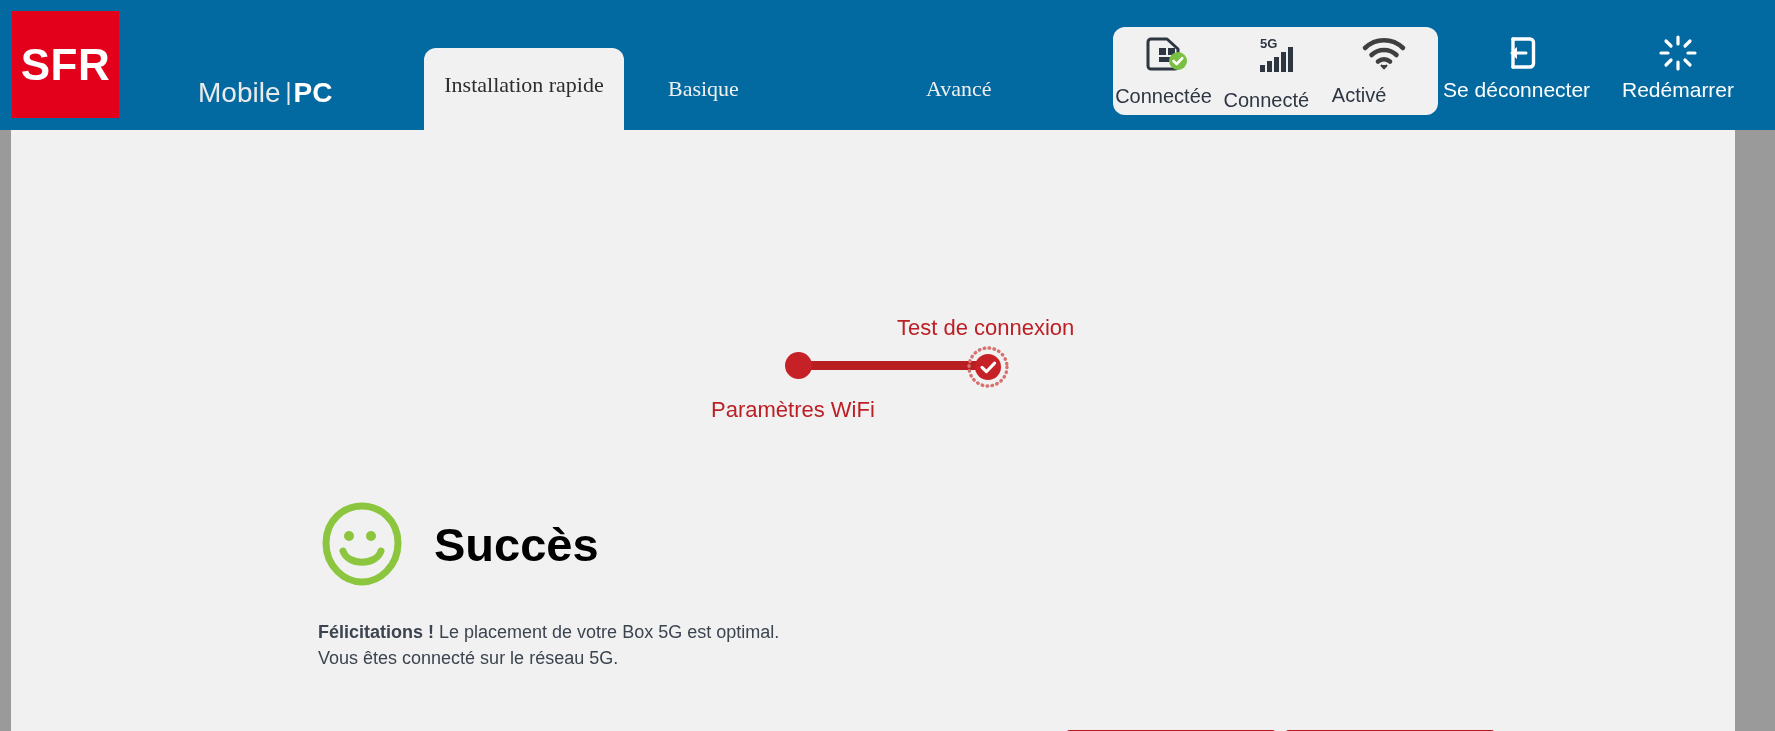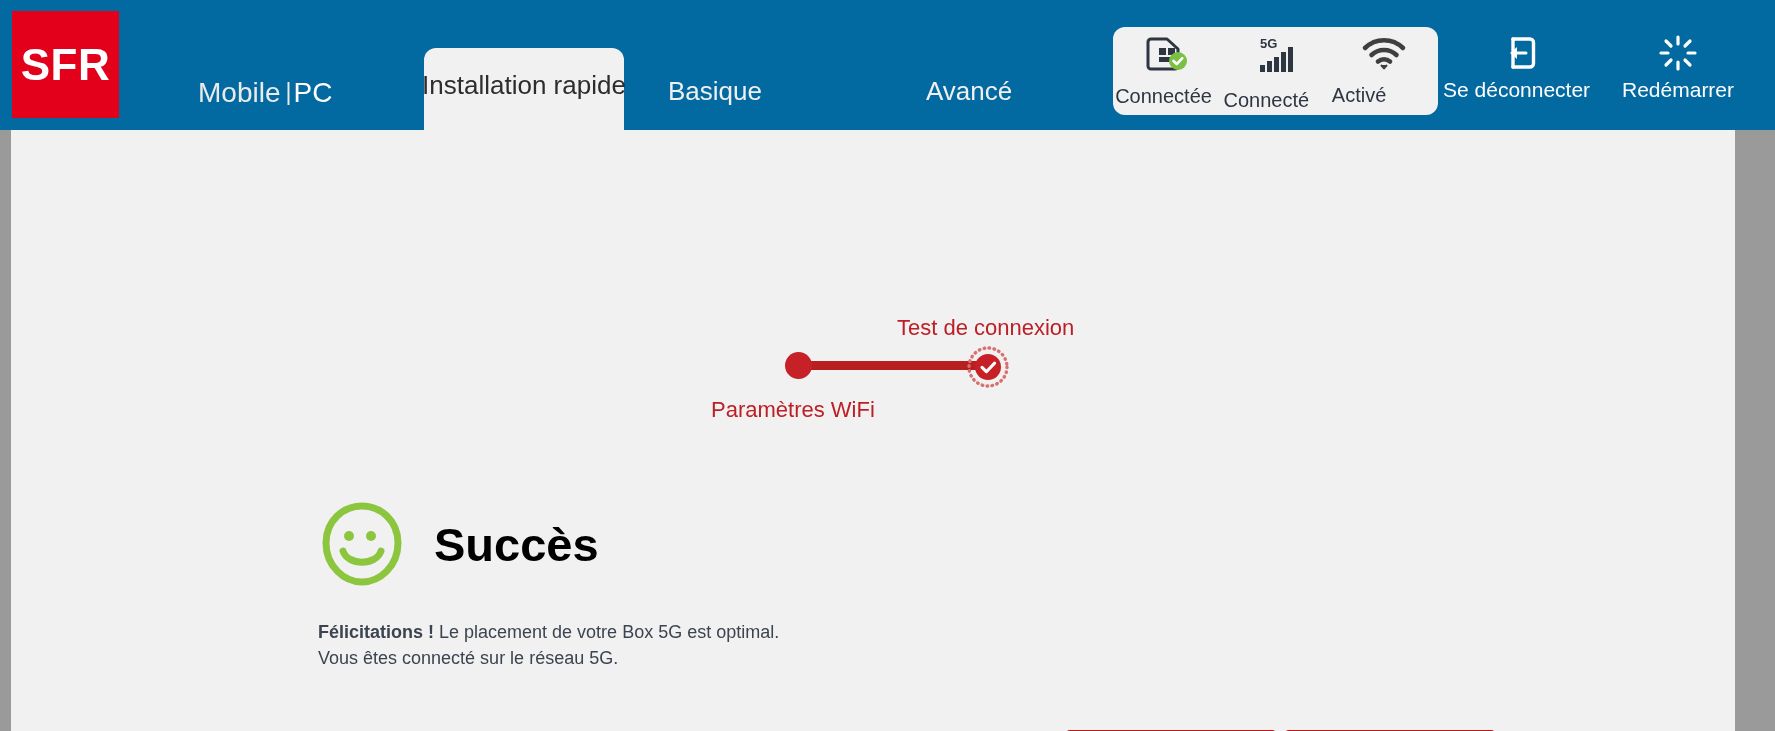--- a/index.html
+++ b/index.html
@@ -41,35 +41,36 @@
 
   .brandnav {
     position: absolute;
     left: 198px; top: 77px;
     color: #e8e8e8;
     font-size: 28px;
     white-space: nowrap;
   }
   .brandnav .bn-mobile { font-weight: 300; color: #ebebeb; }
   .brandnav .bn-sep { color: #ebebeb; margin: 0 2px 0 5px; font-size: 23px; position: relative; top: -2px;}
-  .brandnav .bn-pc { font-weight: normal; color: #ffffff; }
+  .brandnav .bn-pc { font-weight: bold; color: #ffffff; }
 
   .tabs {
     position: absolute;
     left: 424px; top: 0;
     height: 130px;
   }
   .tab {
     position: absolute;
     top: 48px;
-    font-size: 26px;
+    font-size: 22px;
     color: #f0f0f0;
     white-space: nowrap;
     text-align: right;
     line-height: 1.18;
+    font-family: Liberation Serif, serif;
   }
   .tab.active {
     top: 48px;
     left: 0;
     width: 200px;
     height: 82px;
     background: #f1f1f1;
     color: #2d2d2d;
     border-radius: 12px 12px 0 0;
     display: flex;

